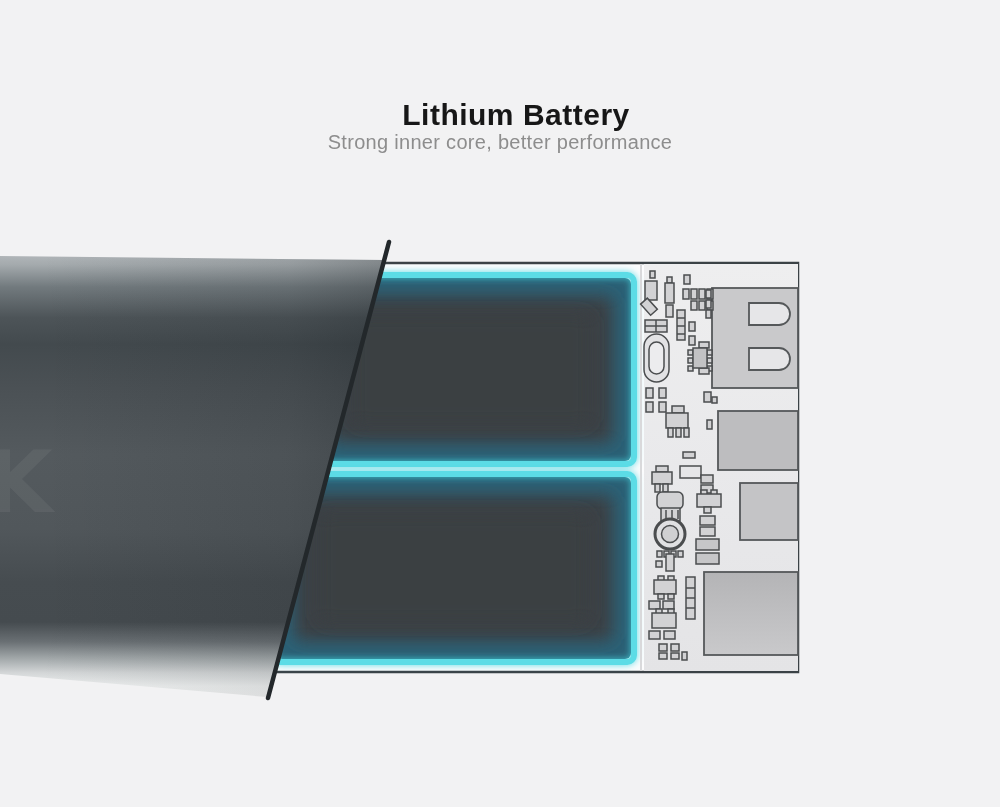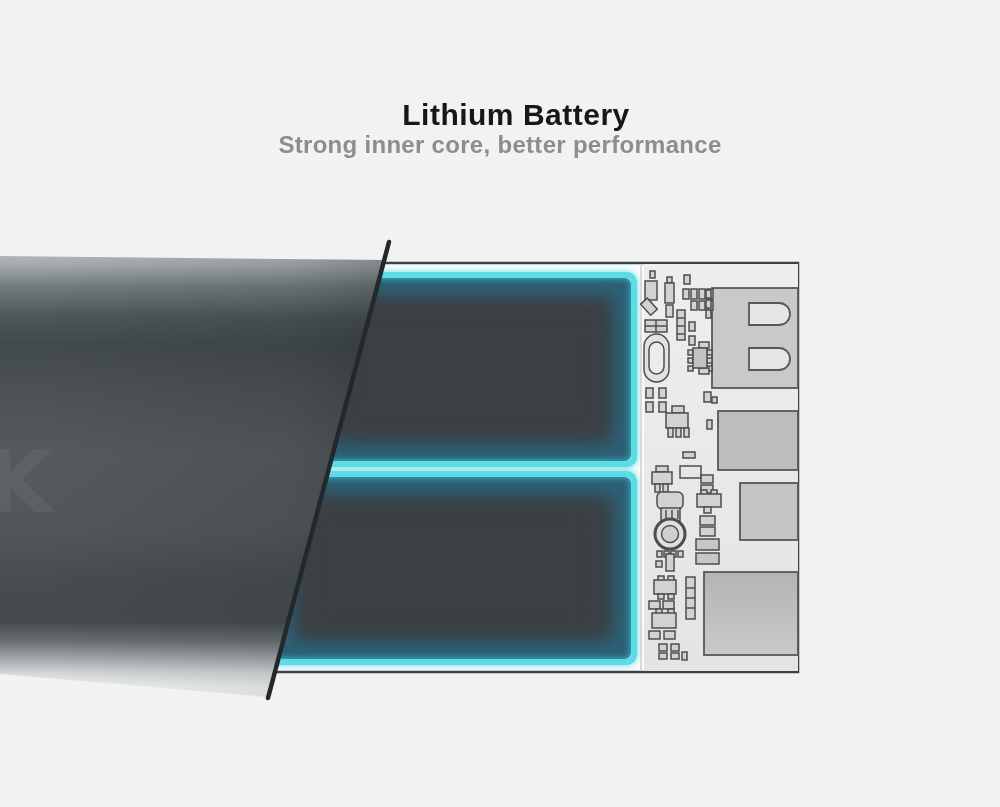--- a/index.html
+++ b/index.html
@@ -10,21 +10,21 @@
     overflow:hidden;
     font-family:"Liberation Sans", sans-serif;
   }
   .hero-header{position:absolute;top:0;left:0;width:100%;text-align:center;}
   .hero-title{
     margin:16px;position:absolute;top:82px;left:0;width:100%;
     font-size:30px;font-weight:700;color:#171717;letter-spacing:0.5px;
   }
   .hero-subtitle{
     margin:0;position:absolute;top:131px;left:0;width:100%;
-    font-size:24px;font-weight:700;color:#8d8d8d;letter-spacing:0.3px;
+    font-size:20px;font-weight:400;color:#8d8d8d;letter-spacing:0.3px;
   }
   .scene{position:absolute;top:0;left:0;width:1000px;height:807px;}
 </style>
 </head>
 <body>
 
 <div class="canvas">
 
   <div class="hero-header">
     <h1 class="hero-title">Lithium Battery</h1>

